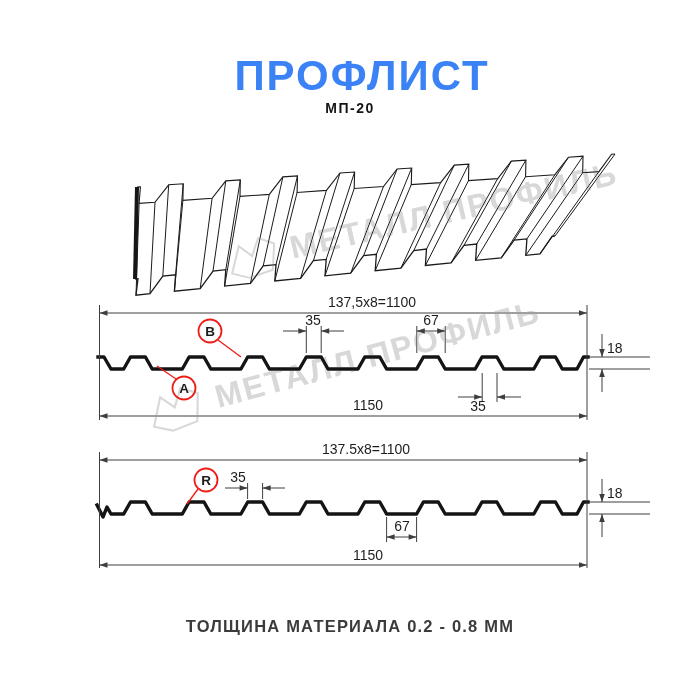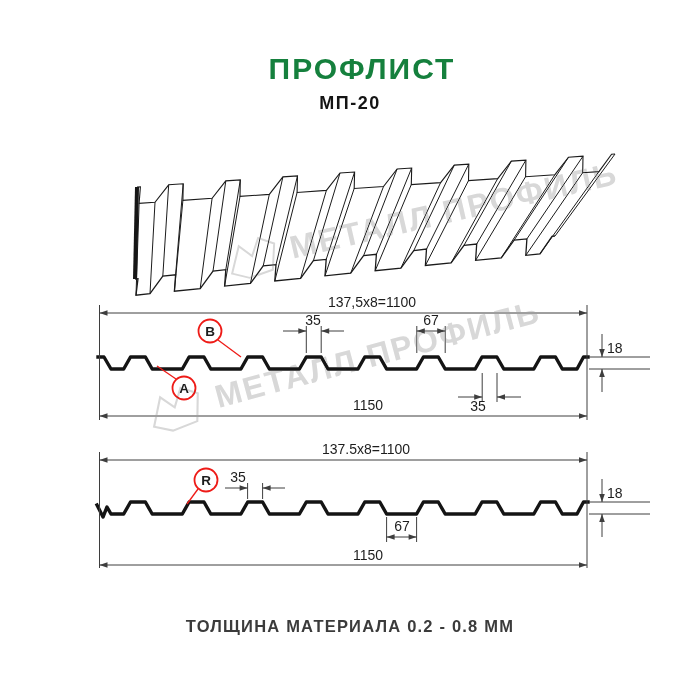--- a/index.html
+++ b/index.html
@@ -2,22 +2,22 @@
 <html><head>
 <meta charset="utf-8">
 <style>
   html,body{margin:0;padding:0;}
   body{
     width:700px;height:700px;position:relative;overflow:hidden;
     background:#ffffff;
     font-family:"Liberation Sans", sans-serif;
   }
   .hdr{position:absolute;top:52px;left:0;width:700px;text-align:center;z-index:3;}
-  .title{font-size:30px;font-weight:700;letter-spacing:2px;color:#15803d;padding-left:24px;}
-  .subtitle{font-size:18px;font-weight:700;letter-spacing:1.5px;color:#141414;margin-top:7px;}
+  .title{font-size:42px;font-weight:700;letter-spacing:2px;color:#3b82f6;padding-left:24px;}
+  .subtitle{font-size:14px;font-weight:700;letter-spacing:1.5px;color:#141414;}
   .footer{
     position:absolute;top:617px;left:0;width:700px;text-align:center;z-index:3;
     font-size:16.5px;font-weight:700;letter-spacing:1.2px;color:#3b3b3b;
   }
   .wm{
     position:absolute;display:flex;align-items:center;gap:12px;
     color:#d8d8d8;z-index:2;mix-blend-mode:darken;transform-origin:left center;
     pointer-events:none;
   }
   .wm-text{font-size:32px;font-weight:700;letter-spacing:2px;white-space:nowrap;}

